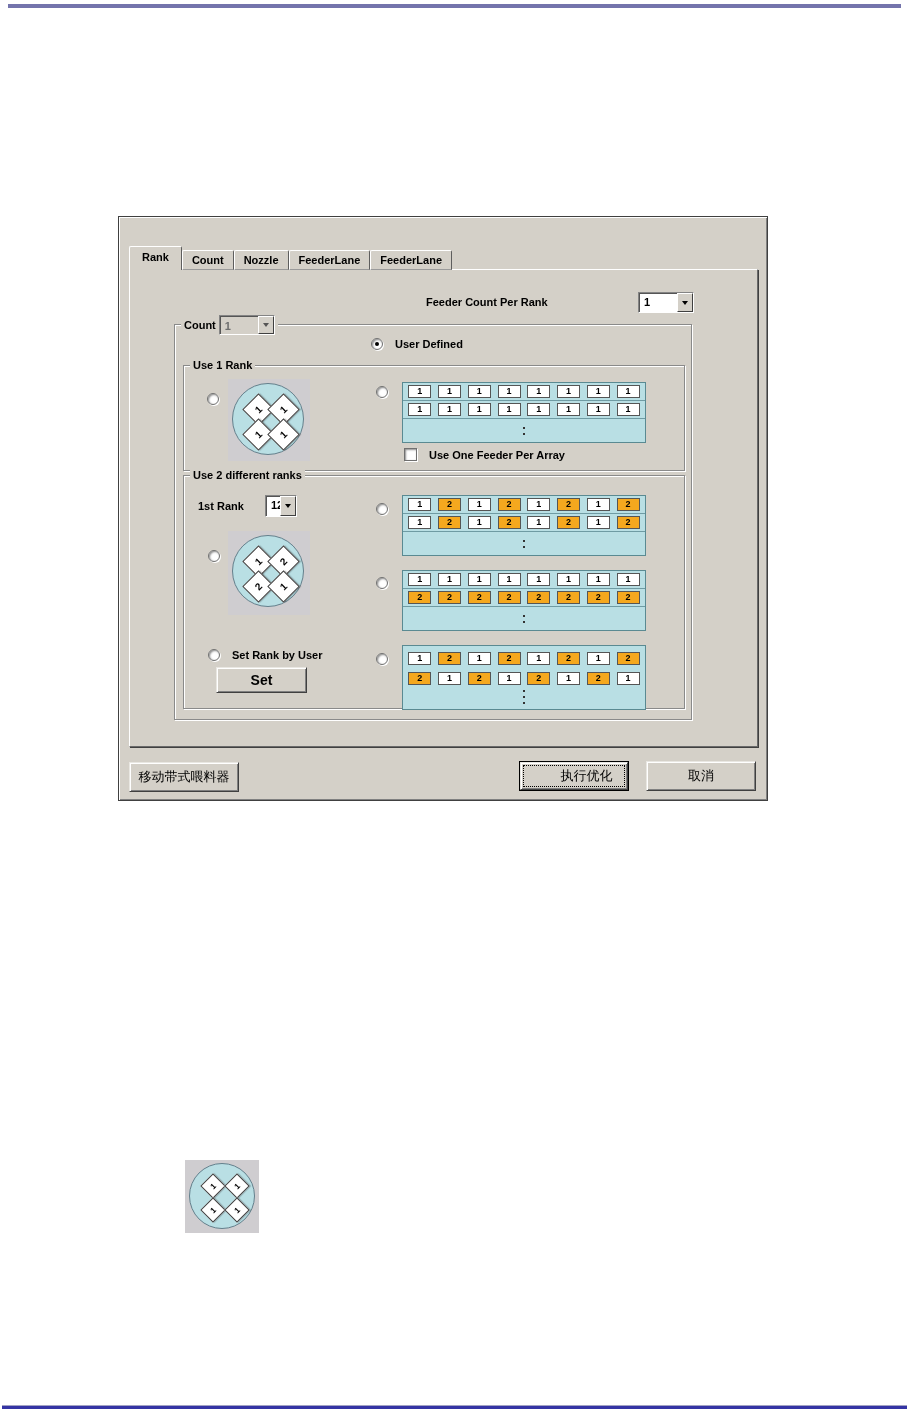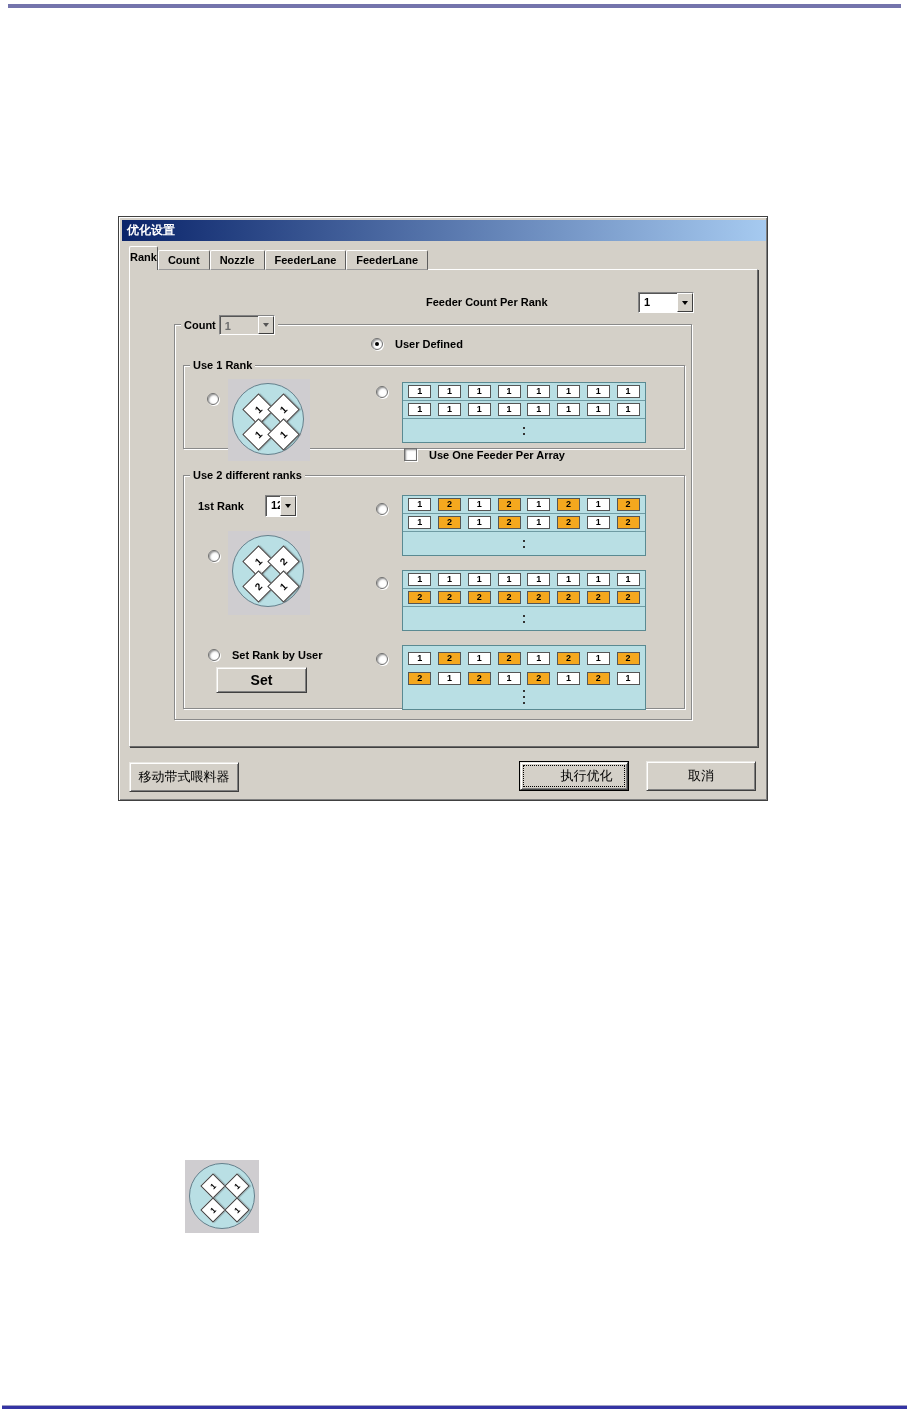--- a/index.html
+++ b/index.html
@@ -18,21 +18,21 @@
             border:1px solid #404040; box-shadow:inset 1px 1px 0 #ffffff, inset -1px -1px 0 #808080; }
   #title-bar { left:3px; top:3px; width:644px; height:21px;
                background:linear-gradient(to right, var(--title-grad-left,#0a246a), var(--title-grad-right,#a6caf0)); }
   #title-bar .ttl { color:#fff; font-size:12px; font-weight:bold; line-height:21px; padding-left:5px; }
 
   
   #tabs { left:10px; top:29px; height:24px; display:flex; align-items:flex-end; z-index:3; }
   .tab { height:20px; line-height:19px; padding:0 9px; font-size:11px; font-weight:bold;
          background:var(--dialog-bg,#d4d0c8); border:1px solid; border-color:#fff #5e5e5e #9a9a9a #fff;
          border-top-left-radius:2px; border-top-right-radius:2px; cursor:default; }
-  .tab.active { height:24px; line-height:21px; padding:0 0; border-bottom:none; z-index:4; position:relative; }
+  .tab.active { height:24px; line-height:21px; padding:0 12px; border-bottom:none; z-index:4; position:relative; }
 
   #tab-panel { left:10px; top:52px; width:629px; height:478px; background:var(--dialog-bg,#d4d0c8);
                border:1px solid; border-color:#fff #6a6a6a #6a6a6a #fff; box-shadow:1px 1px 0 #404040; z-index:2; }
 
   .lbl { font-size:11px; font-weight:bold; white-space:nowrap; }
 
   
   .group { position:absolute; border:1px solid #8a8a8a; box-shadow:1px 1px 0 #ffffff, inset 1px 1px 0 #ffffff; }
   .legend { position:absolute; top:-8px; left:6px; background:var(--dialog-bg,#d4d0c8); padding:0 3px;
             font-size:11px; font-weight:bold; line-height:14px; white-space:nowrap; }
@@ -94,23 +94,20 @@
 </head>
 <body>
 
 <div id="page">
   <div class="abs" id="top-rule"></div>
   <div class="abs" id="bottom-rule-light"></div>
   <div class="abs" id="bottom-rule"></div>
 
   <div class="abs" id="dialog">
 
-    <div class="abs" id="title-bar">
-      <div class="ttl">优化设置</div>
-    </div>
 
     <div class="abs" id="tabs">
       <div class="tab active">Rank</div>
       <div class="tab">Count</div>
       <div class="tab">Nozzle</div>
       <div class="tab">FeederLane</div>
       <div class="tab">FeederLane</div>
     </div>
 
     <div class="abs" id="tab-panel">
@@ -132,21 +129,21 @@
                 <i class="arr"></i>
               </span>
           </span>
         </div>
 
         <div class="ctl-row" style="left:196px; top:13px;">
           <span class="radio checked"></span>
           <span class="lbl">User Defined</span>
         </div>
 
-        <div class="group" style="left:8px; top:40px; width:502px; height:84px;text-decoration:underline;">
+        <div class="group" style="left:8px; top:40px; width:502px; height:106px;text-decoration:underline;">
           <div class="legend">Use 1 Rank</div>
 
           <span class="radio" style="position:absolute; left:23px; top:27px;"></span>
           <div class="sq bigcircle" style="left:44px; top:13px; width:82px; height:82px;">
             <div class="circle">
                 <div class="diamond p0">
                   <span>1</span>
                 </div>
                 <div class="diamond p1">
                   <span>1</span>

